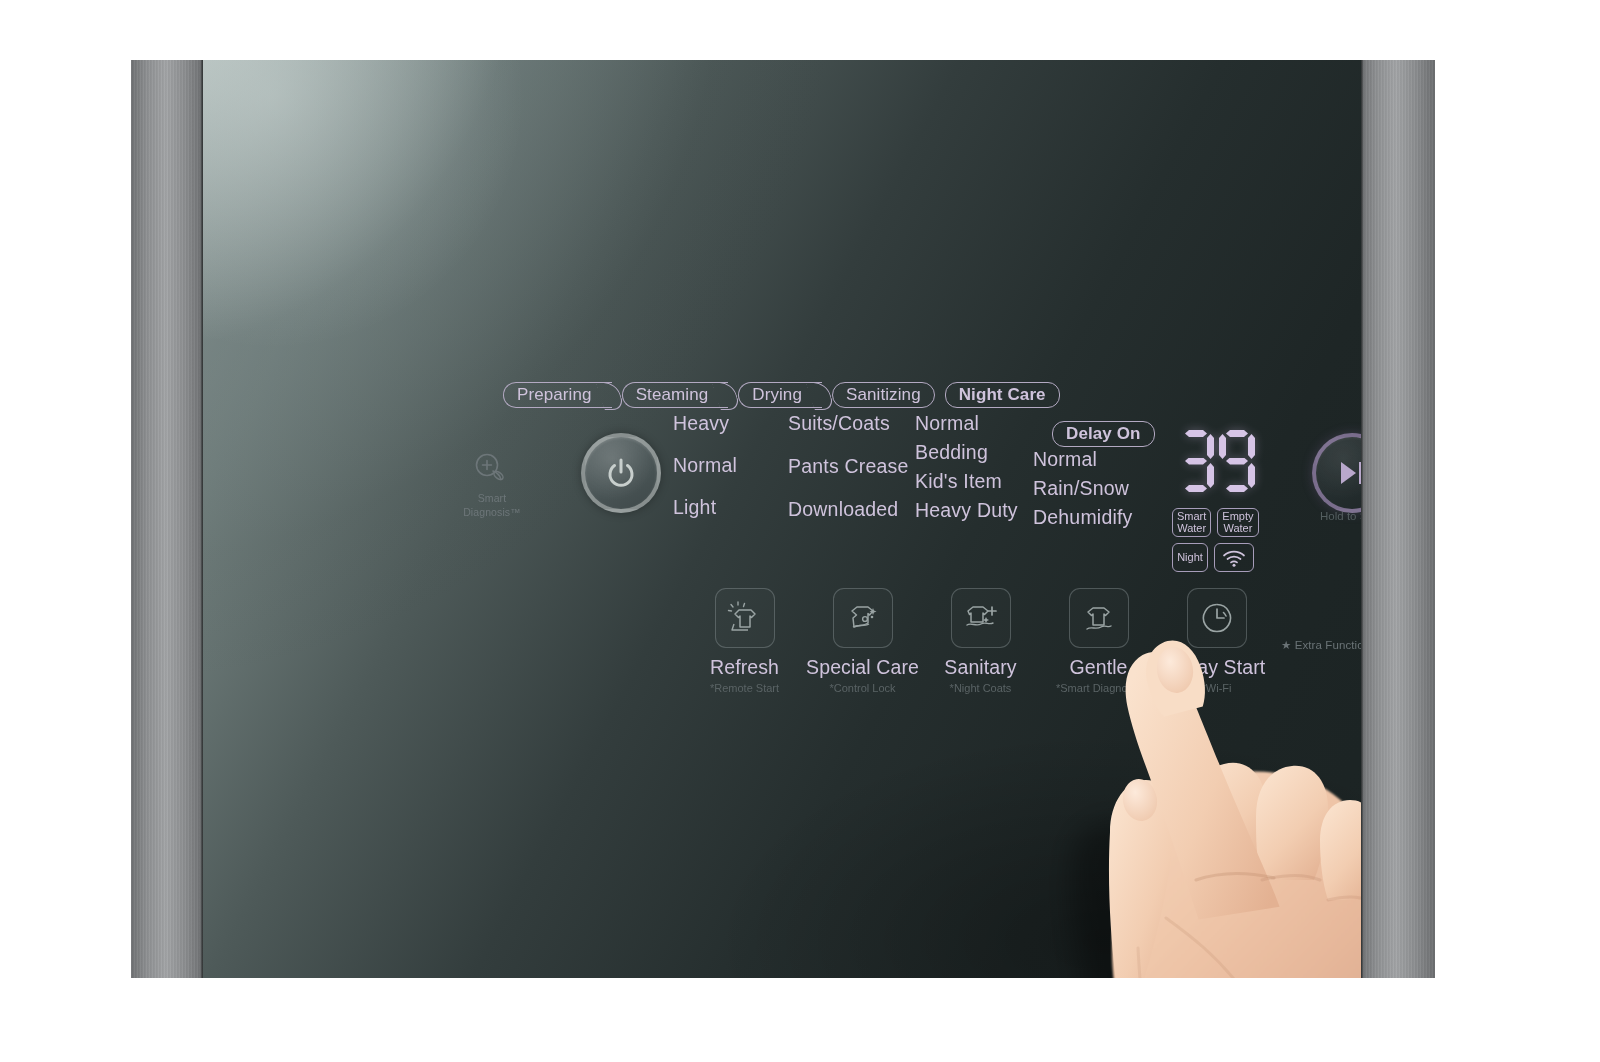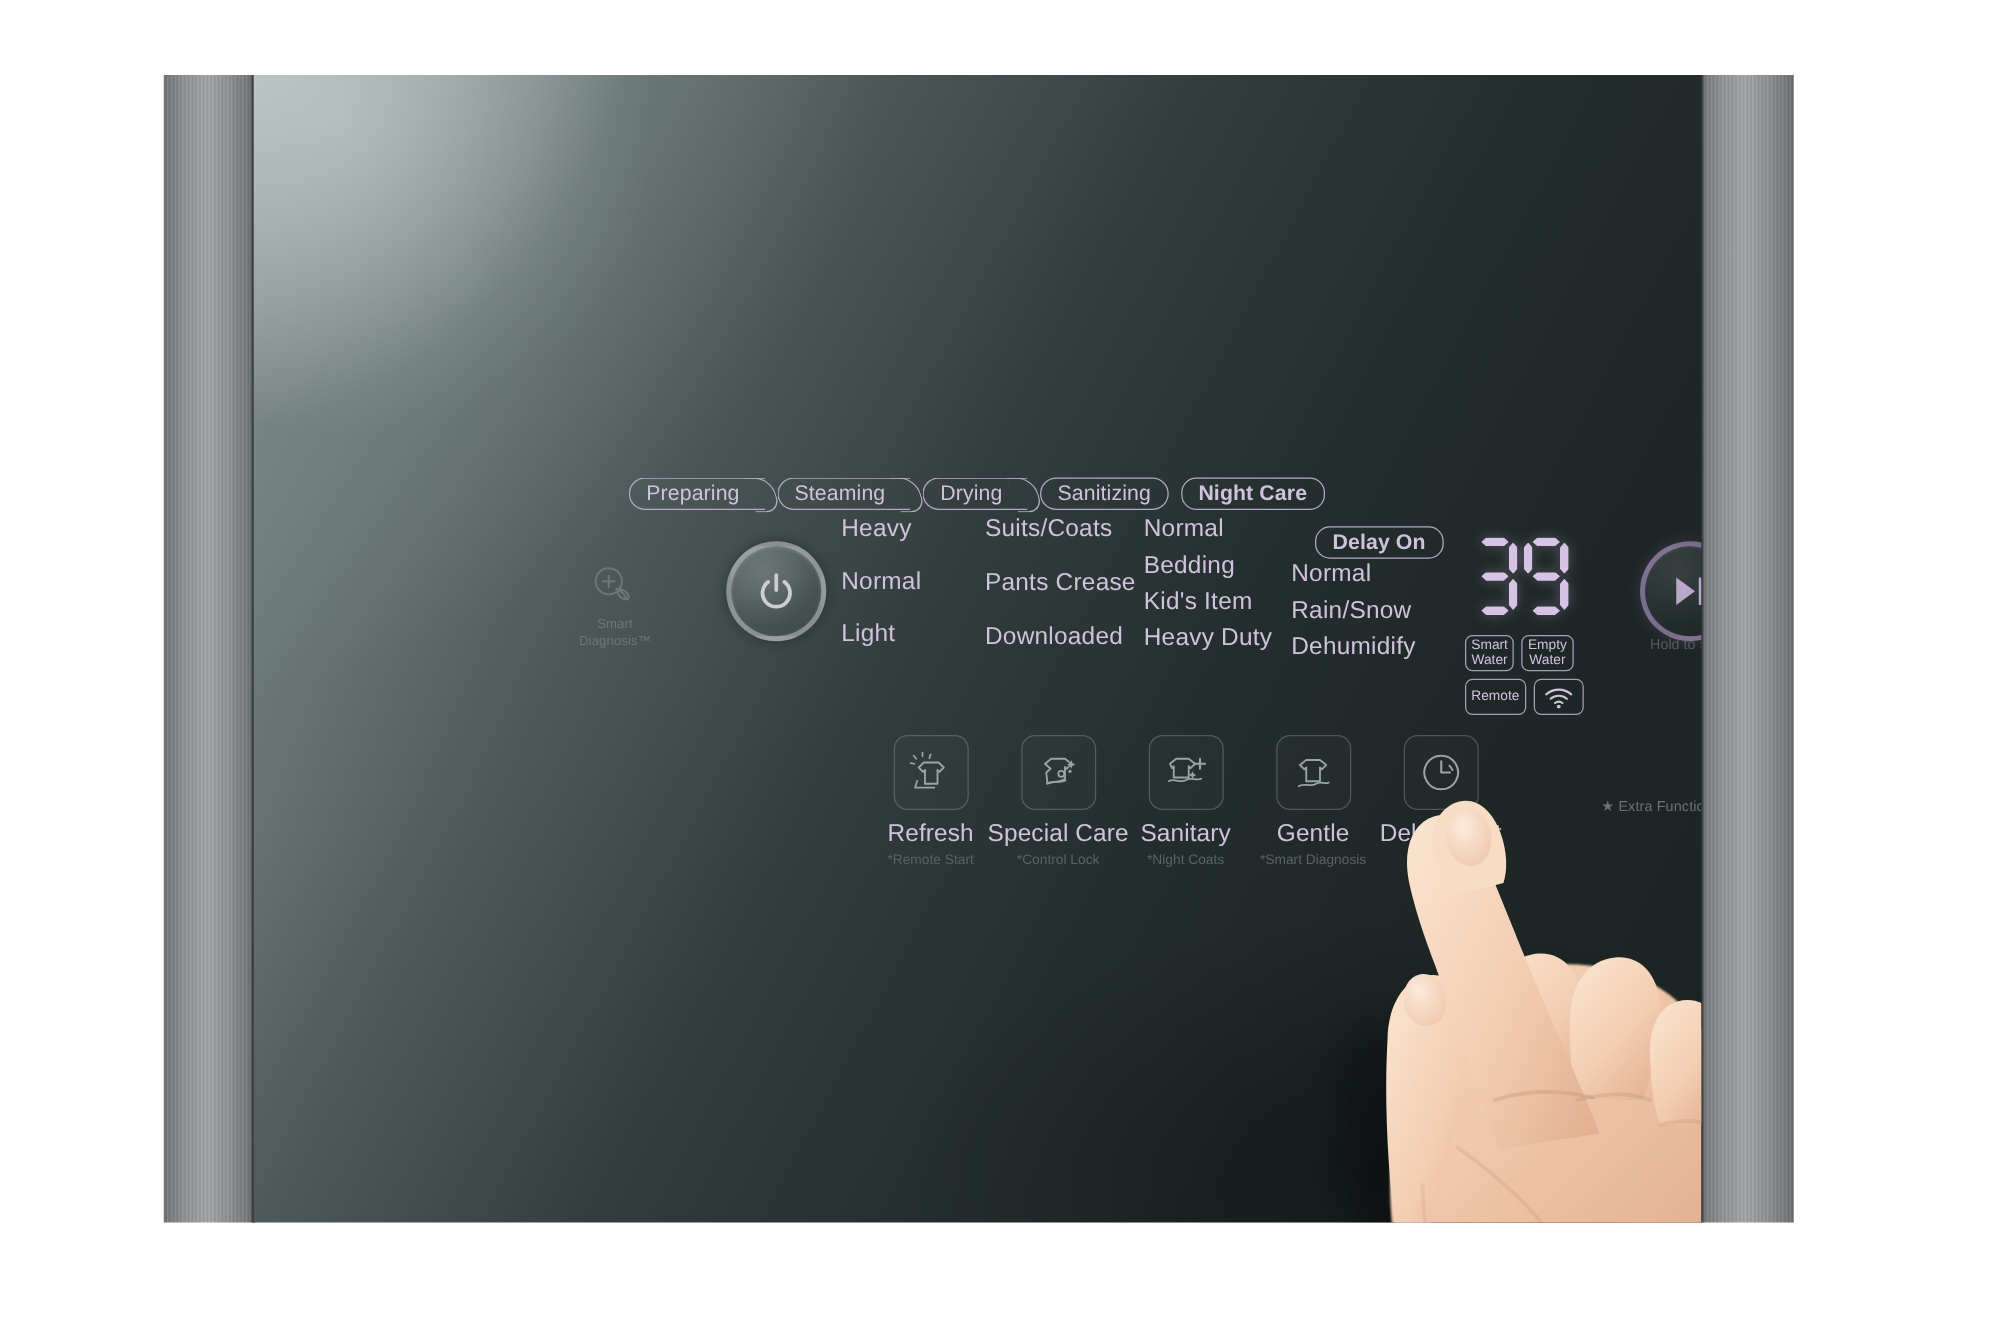--- a/index.html
+++ b/index.html
@@ -267,21 +267,21 @@
     white-space: nowrap;
     z-index: 4;
   }
 
   
   #func-row {
     position: absolute;
     left: 497px;
     top: 528px;
     display: flex;
-    gap: 13px;
+    gap: 29px;
     z-index: 4;
   }
   .func {
     width: 89px;
     display: flex;
     flex-direction: column;
     align-items: center;
   }
   .func .tile {
     width: 60px; height: 60px;
@@ -411,21 +411,21 @@
           <span>Smart</span>
           <span>Water</span>
         </div>
         <div class="badge">
           <span>Empty</span>
           <span>Water</span>
         </div>
       </div>
       <div class="badge-row">
         <div class="badge">
-          <span>Remote</span>
+          <span>Night</span>
         </div>
         <div class="badge wifi">
           <svg width="24" height="18" viewBox="0 0 24 18">
             <path d="M2 6.5A15 15 0 0 1 22 6.5" fill="none" stroke="#cfc3dc" stroke-width="1.7" stroke-linecap="round"></path>
             <path d="M5.5 10A10 10 0 0 1 18.5 10" fill="none" stroke="#cfc3dc" stroke-width="1.7" stroke-linecap="round"></path>
             <path d="M9 13.4A5 5 0 0 1 15 13.4" fill="none" stroke="#cfc3dc" stroke-width="1.7" stroke-linecap="round"></path>
             <circle cx="12" cy="16.2" r="1.5" fill="#cfc3dc"></circle>
           </svg>
         </div>
       </div>

